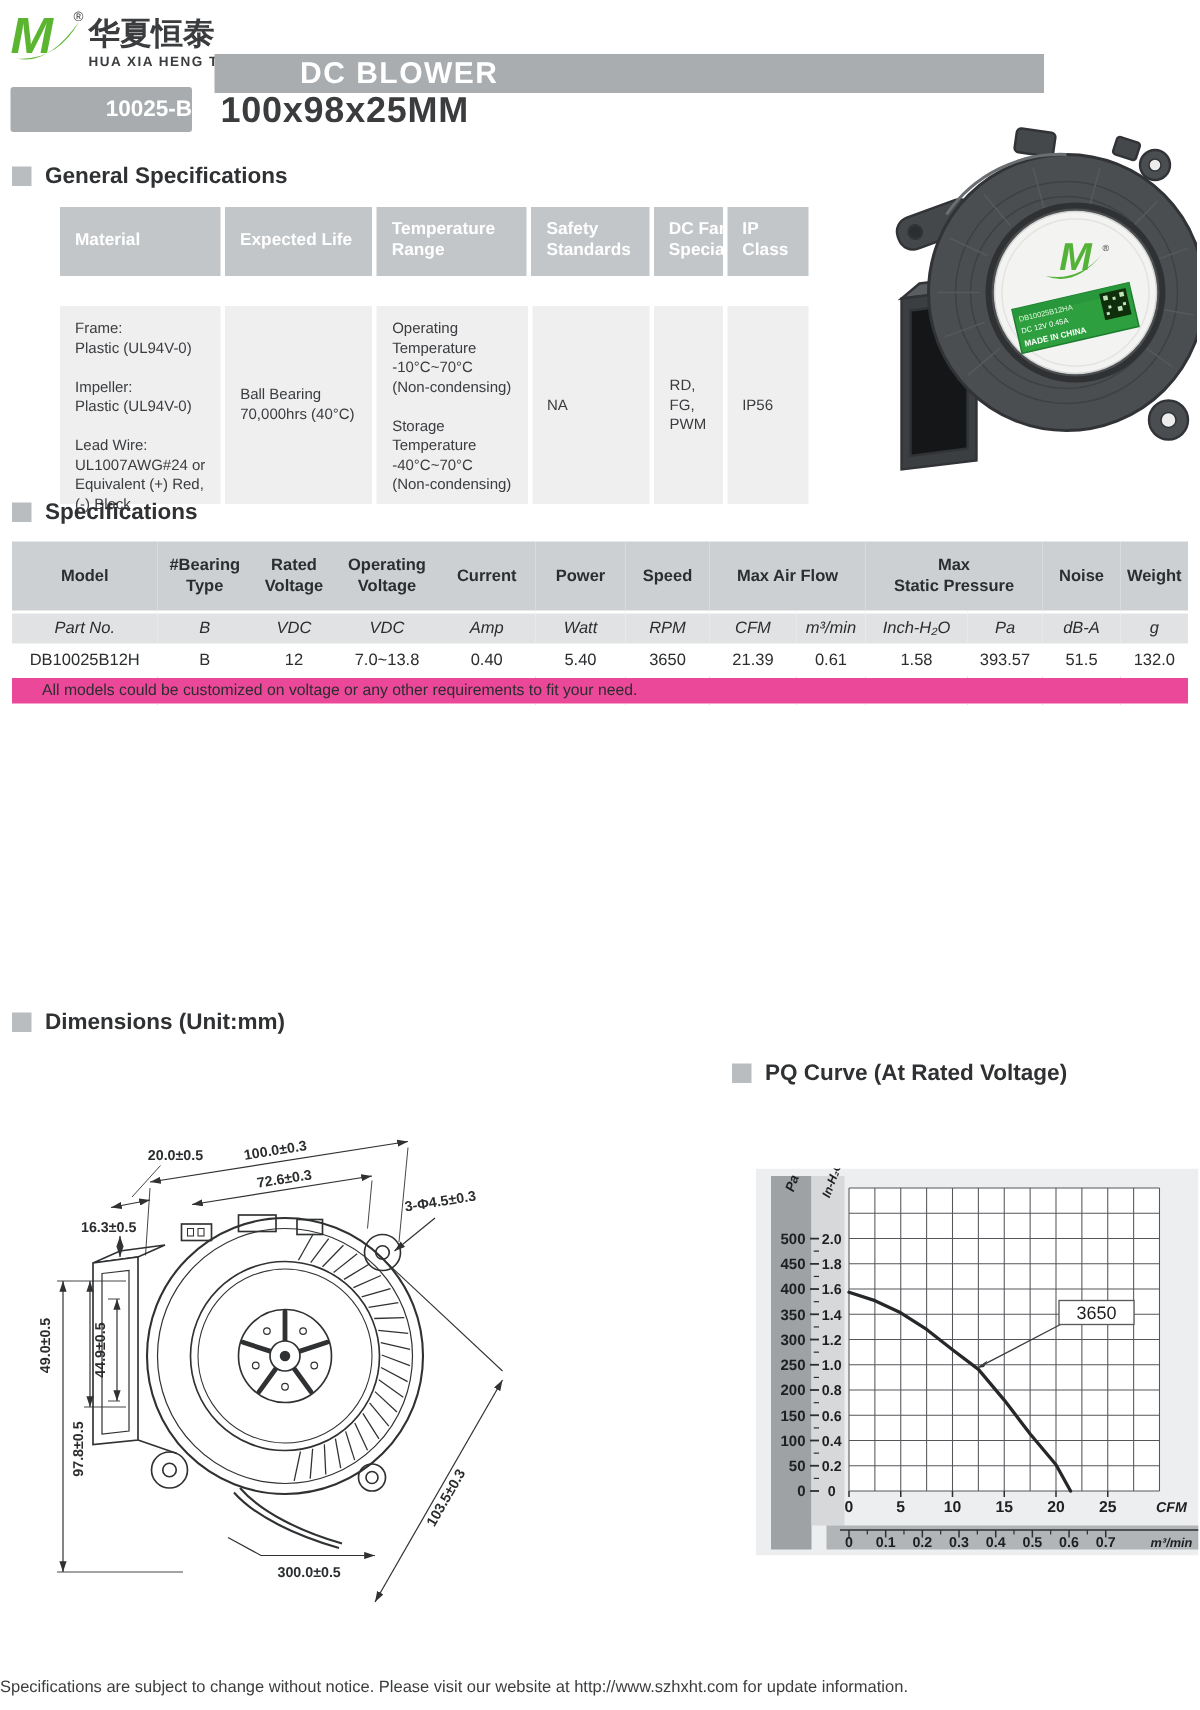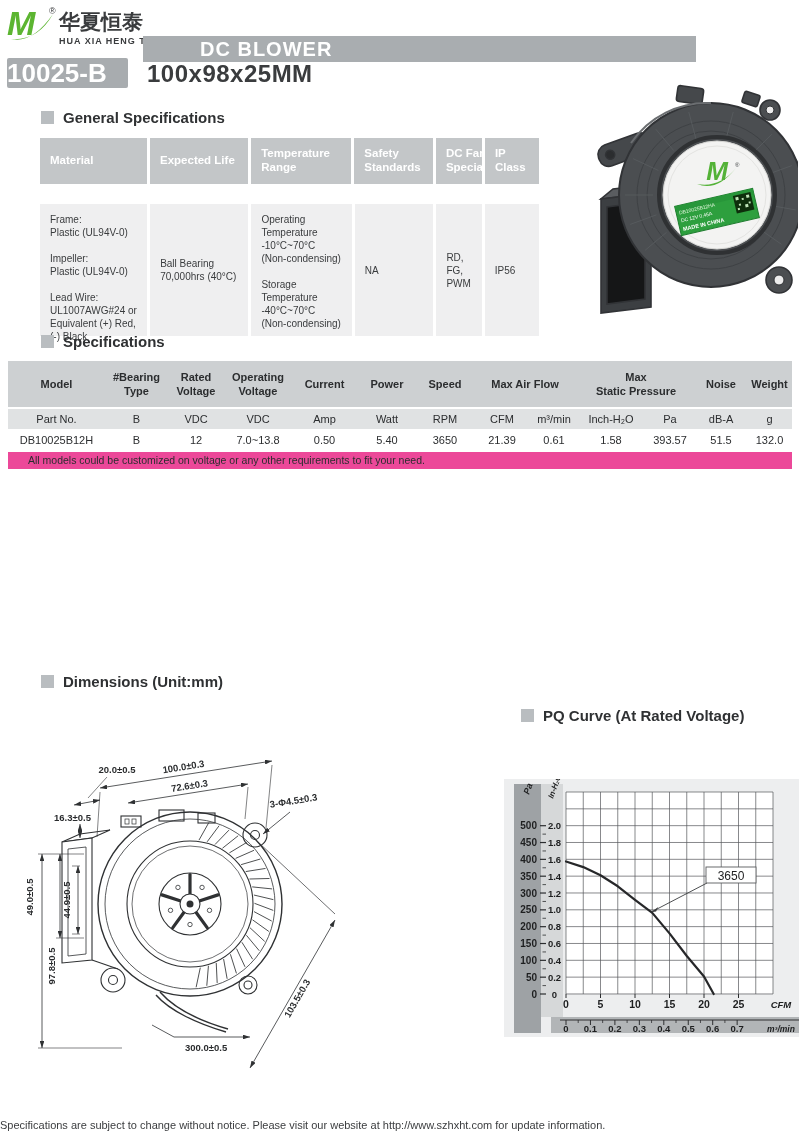--- a/index.html
+++ b/index.html
@@ -4,42 +4,42 @@
 <style>
   html,body{margin:0;padding:0;}
   body{width:800px;height:1140px;position:relative;background:#fff;
        font-family:"Liberation Sans",sans-serif;color:#3A3C3E;overflow:hidden;}
   .abs{position:absolute;}
   
   .titlebar{left:143px;top:12px;width:553px;height:26px;background:#A9ADB0;margin-top:24px;}
   .titlebar span{display:block;padding-left:57px;line-height:26px;color:#fff;
     font-size:20px;font-weight:bold;letter-spacing:1px;}
   .badge{left:7px;top:58px;width:121px;height:30px;background:#A8ACAF;border-radius:2px;
-    color:#fff;font-size:26px;font-weight:bold;text-align:left;line-height:30px;}
+    color:#fff;font-size:15px;font-weight:bold;text-align:right;line-height:30px;}
   .sizetxt{left:147px;top:60px;font-size:24px;font-weight:600;letter-spacing:.5px;color:#3A3C3E;}
   
-  .section{display:flex;align-items:center;gap:9px;margin-left:33px;}
+  .section{display:flex;align-items:center;gap:9px;}
   .section .sq{width:13px;height:13px;background:#B9BDC0;}
   .section .lbl{font-size:15px;font-weight:bold;color:#2F3133;}
   
   .gtable{left:8px;top:138px;width:531px;}
   .grow{display:flex;gap:3px;padding-left:32px;}
   .ghead .gcell{background:#C3C6C8;color:#fff;font-size:11.5px;font-weight:600;
     height:46px;display:flex;align-items:center;padding-left:10px;box-sizing:border-box;line-height:1.2;}
   .gbody{margin-top:20px;}
   .gbody .gcell{background:#EFEFF0;height:132px;font-size:10px;line-height:1.3;
     padding:9px 6px 0 10px;box-sizing:border-box;white-space:pre-line;display:flex;flex-direction:column;}
   .gbody .gcell.vc{justify-content:center;padding-top:0;}
   .gc0{width:109px;} .gc1{width:100px;} .gc2{width:102px;} .gc3{width:80px;} .gc4{width:46px;} .gc5{width:55px;}
   
   .stable{left:8px;top:361px;width:784px;border-collapse:collapse;table-layout:fixed;}
   .stable td{text-align:center;vertical-align:middle;font-size:11px;color:#2B2D2F;
     border-bottom:2px solid #fff;padding:0;white-space:pre-line;line-height:1.3;}
   .stable tr.h1 td{background:#CDD0D2;height:46px;font-weight:600;}
-  .stable tr.h2 td{background:#E0E2E3;height:20px;}
+  .stable tr.h2 td{background:#E0E2E3;height:20px;font-style:italic;}
   .stable tr.vals td{background:#fff;height:19px;}
   .stable tr.note td{background:#ec4899;height:17px;text-align:left;padding-left:20px;font-size:10.5px;}
   
   .footer{left:0;top:1119px;width:800px;text-align:left;font-size:11px;color:#3B3D3F;}
 </style>
 </head>
 <body>
 
 <svg class="abs" style="left:6px;top:3px" width="140" height="48" viewBox="0 0 140 48">
   <g>
@@ -214,21 +214,21 @@
     <td>Inch-H₂O</td>
     <td>Pa</td>
     <td>dB-A</td>
     <td>g</td>
   </tr>
   <tr class="vals">
     <td>DB10025B12H</td>
     <td>B</td>
     <td>12</td>
     <td>7.0~13.8</td>
-    <td>0.50</td>
+    <td>0.40</td>
     <td>5.40</td>
     <td>3650</td>
     <td>21.39</td>
     <td>0.61</td>
     <td>1.58</td>
     <td>393.57</td>
     <td>51.5</td>
     <td>132.0</td>
   </tr>
   <tr class="note">

